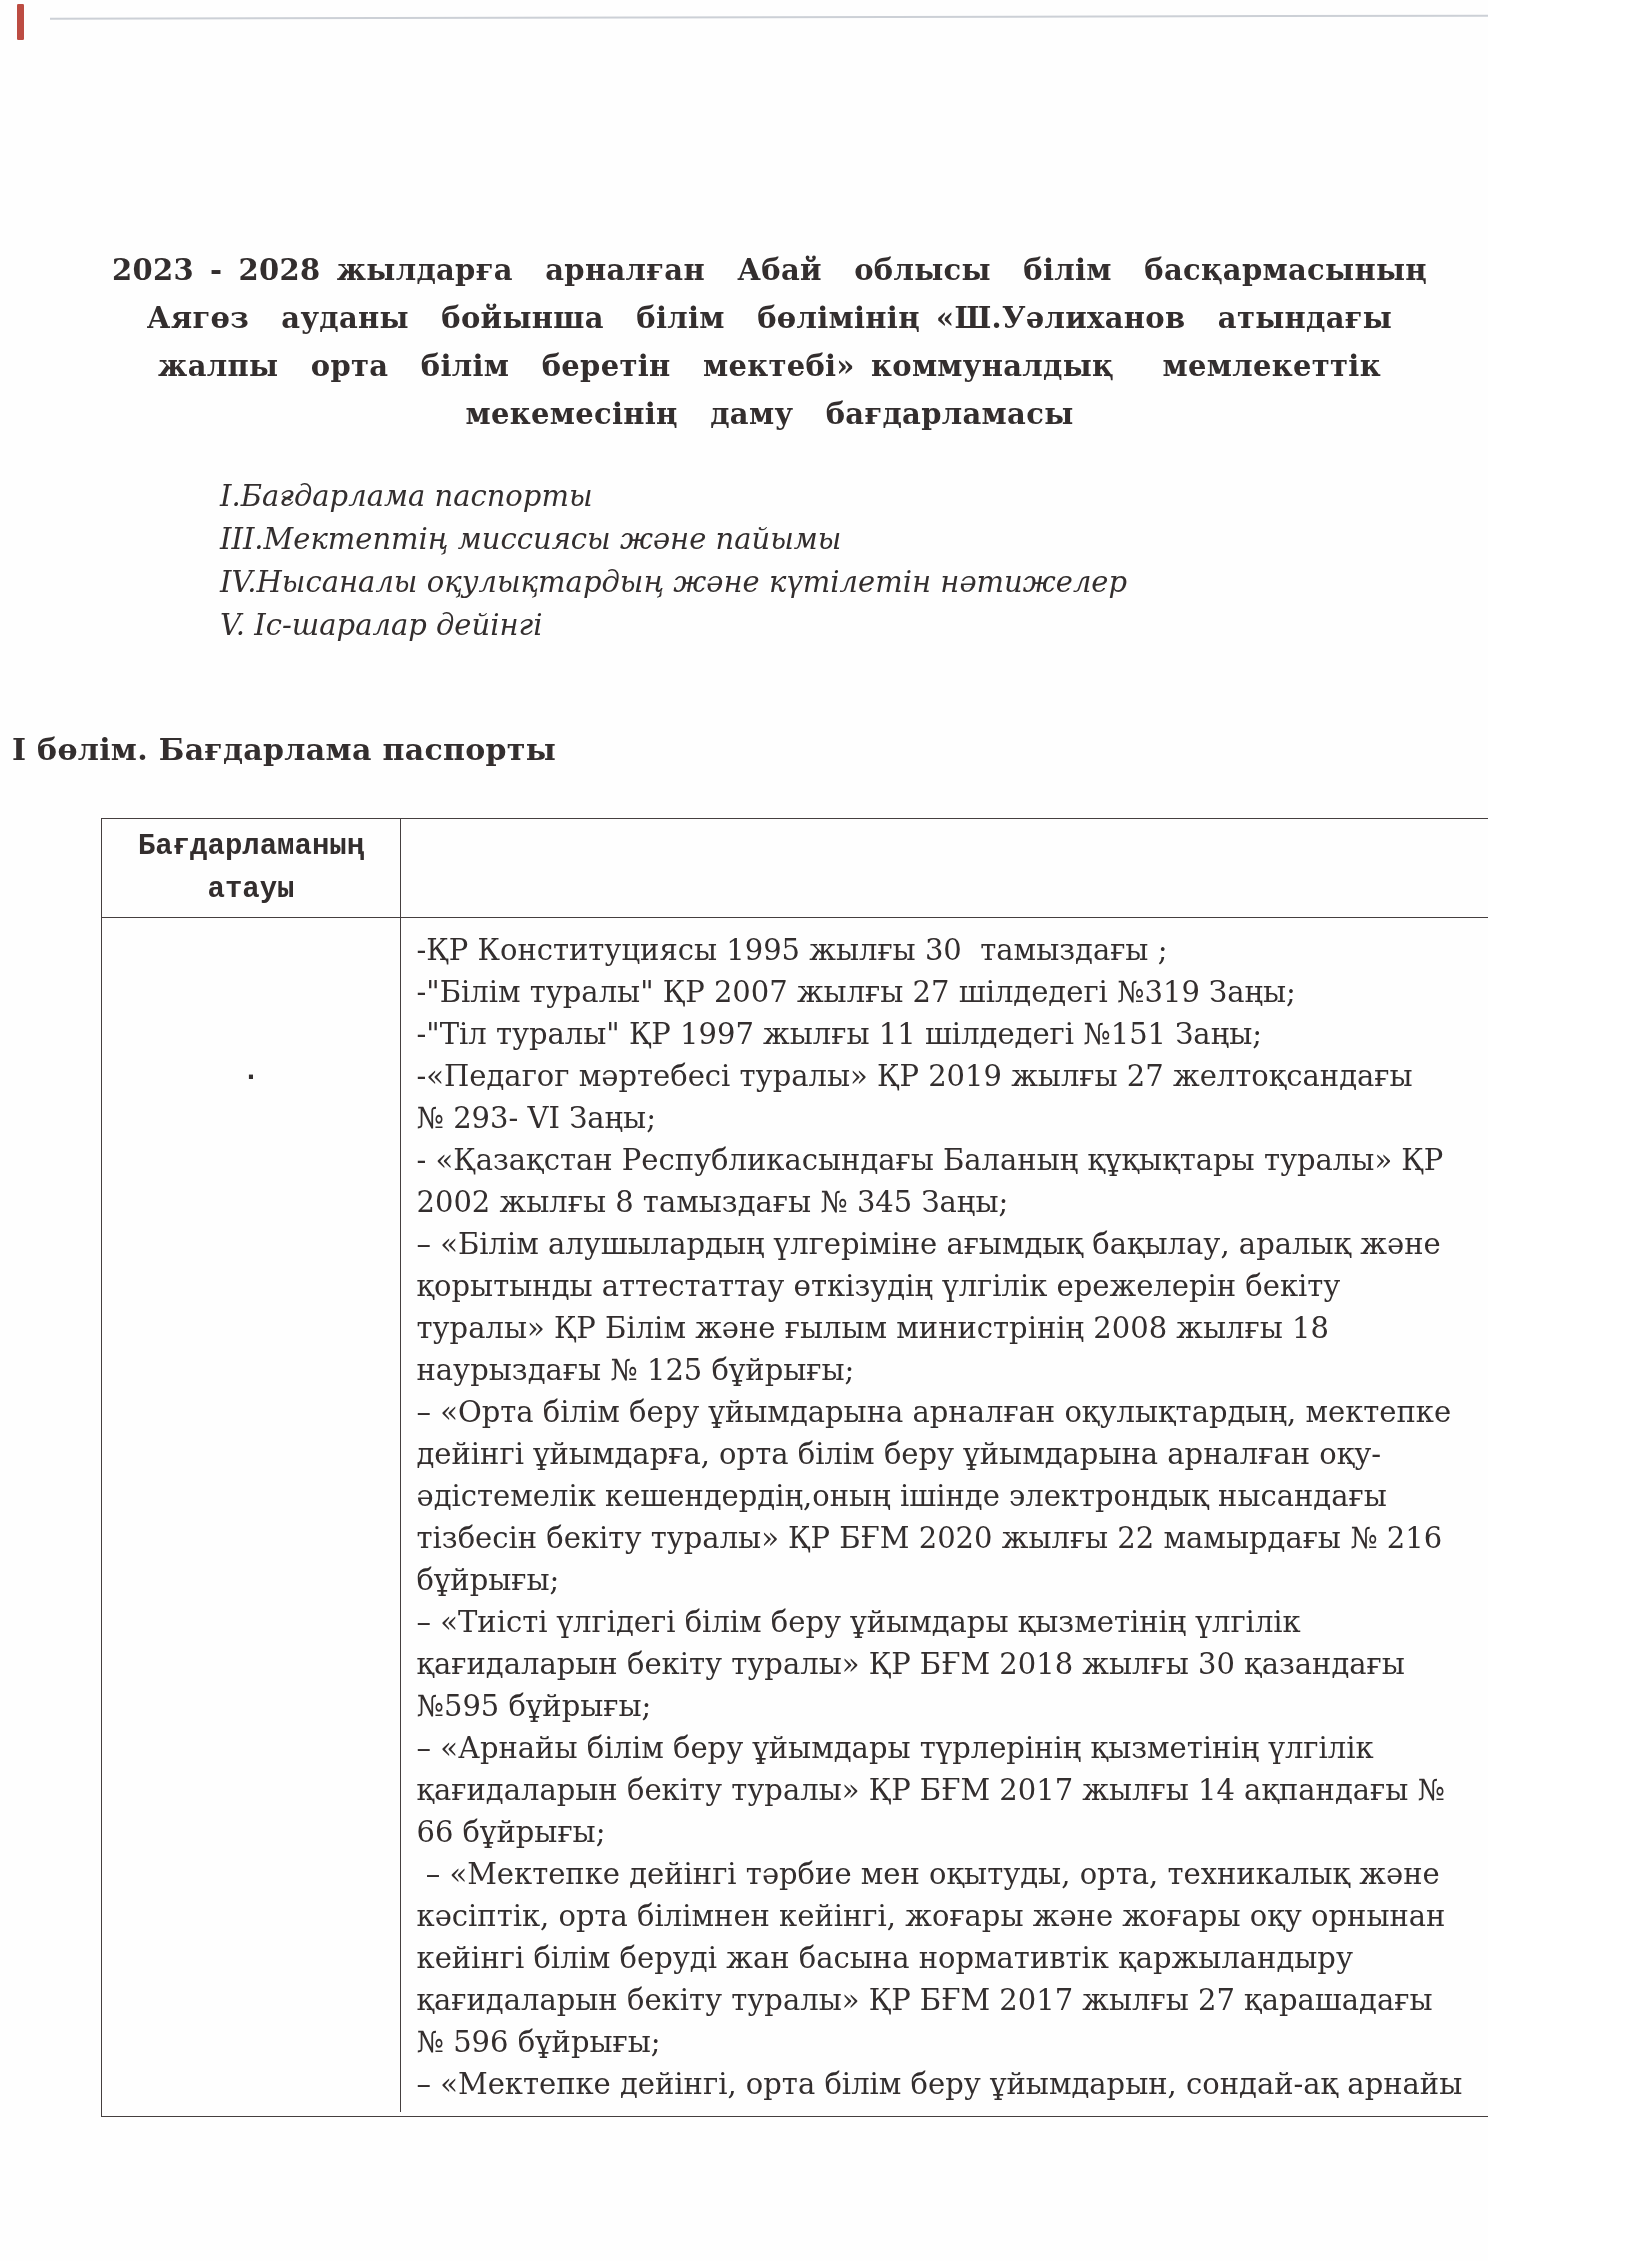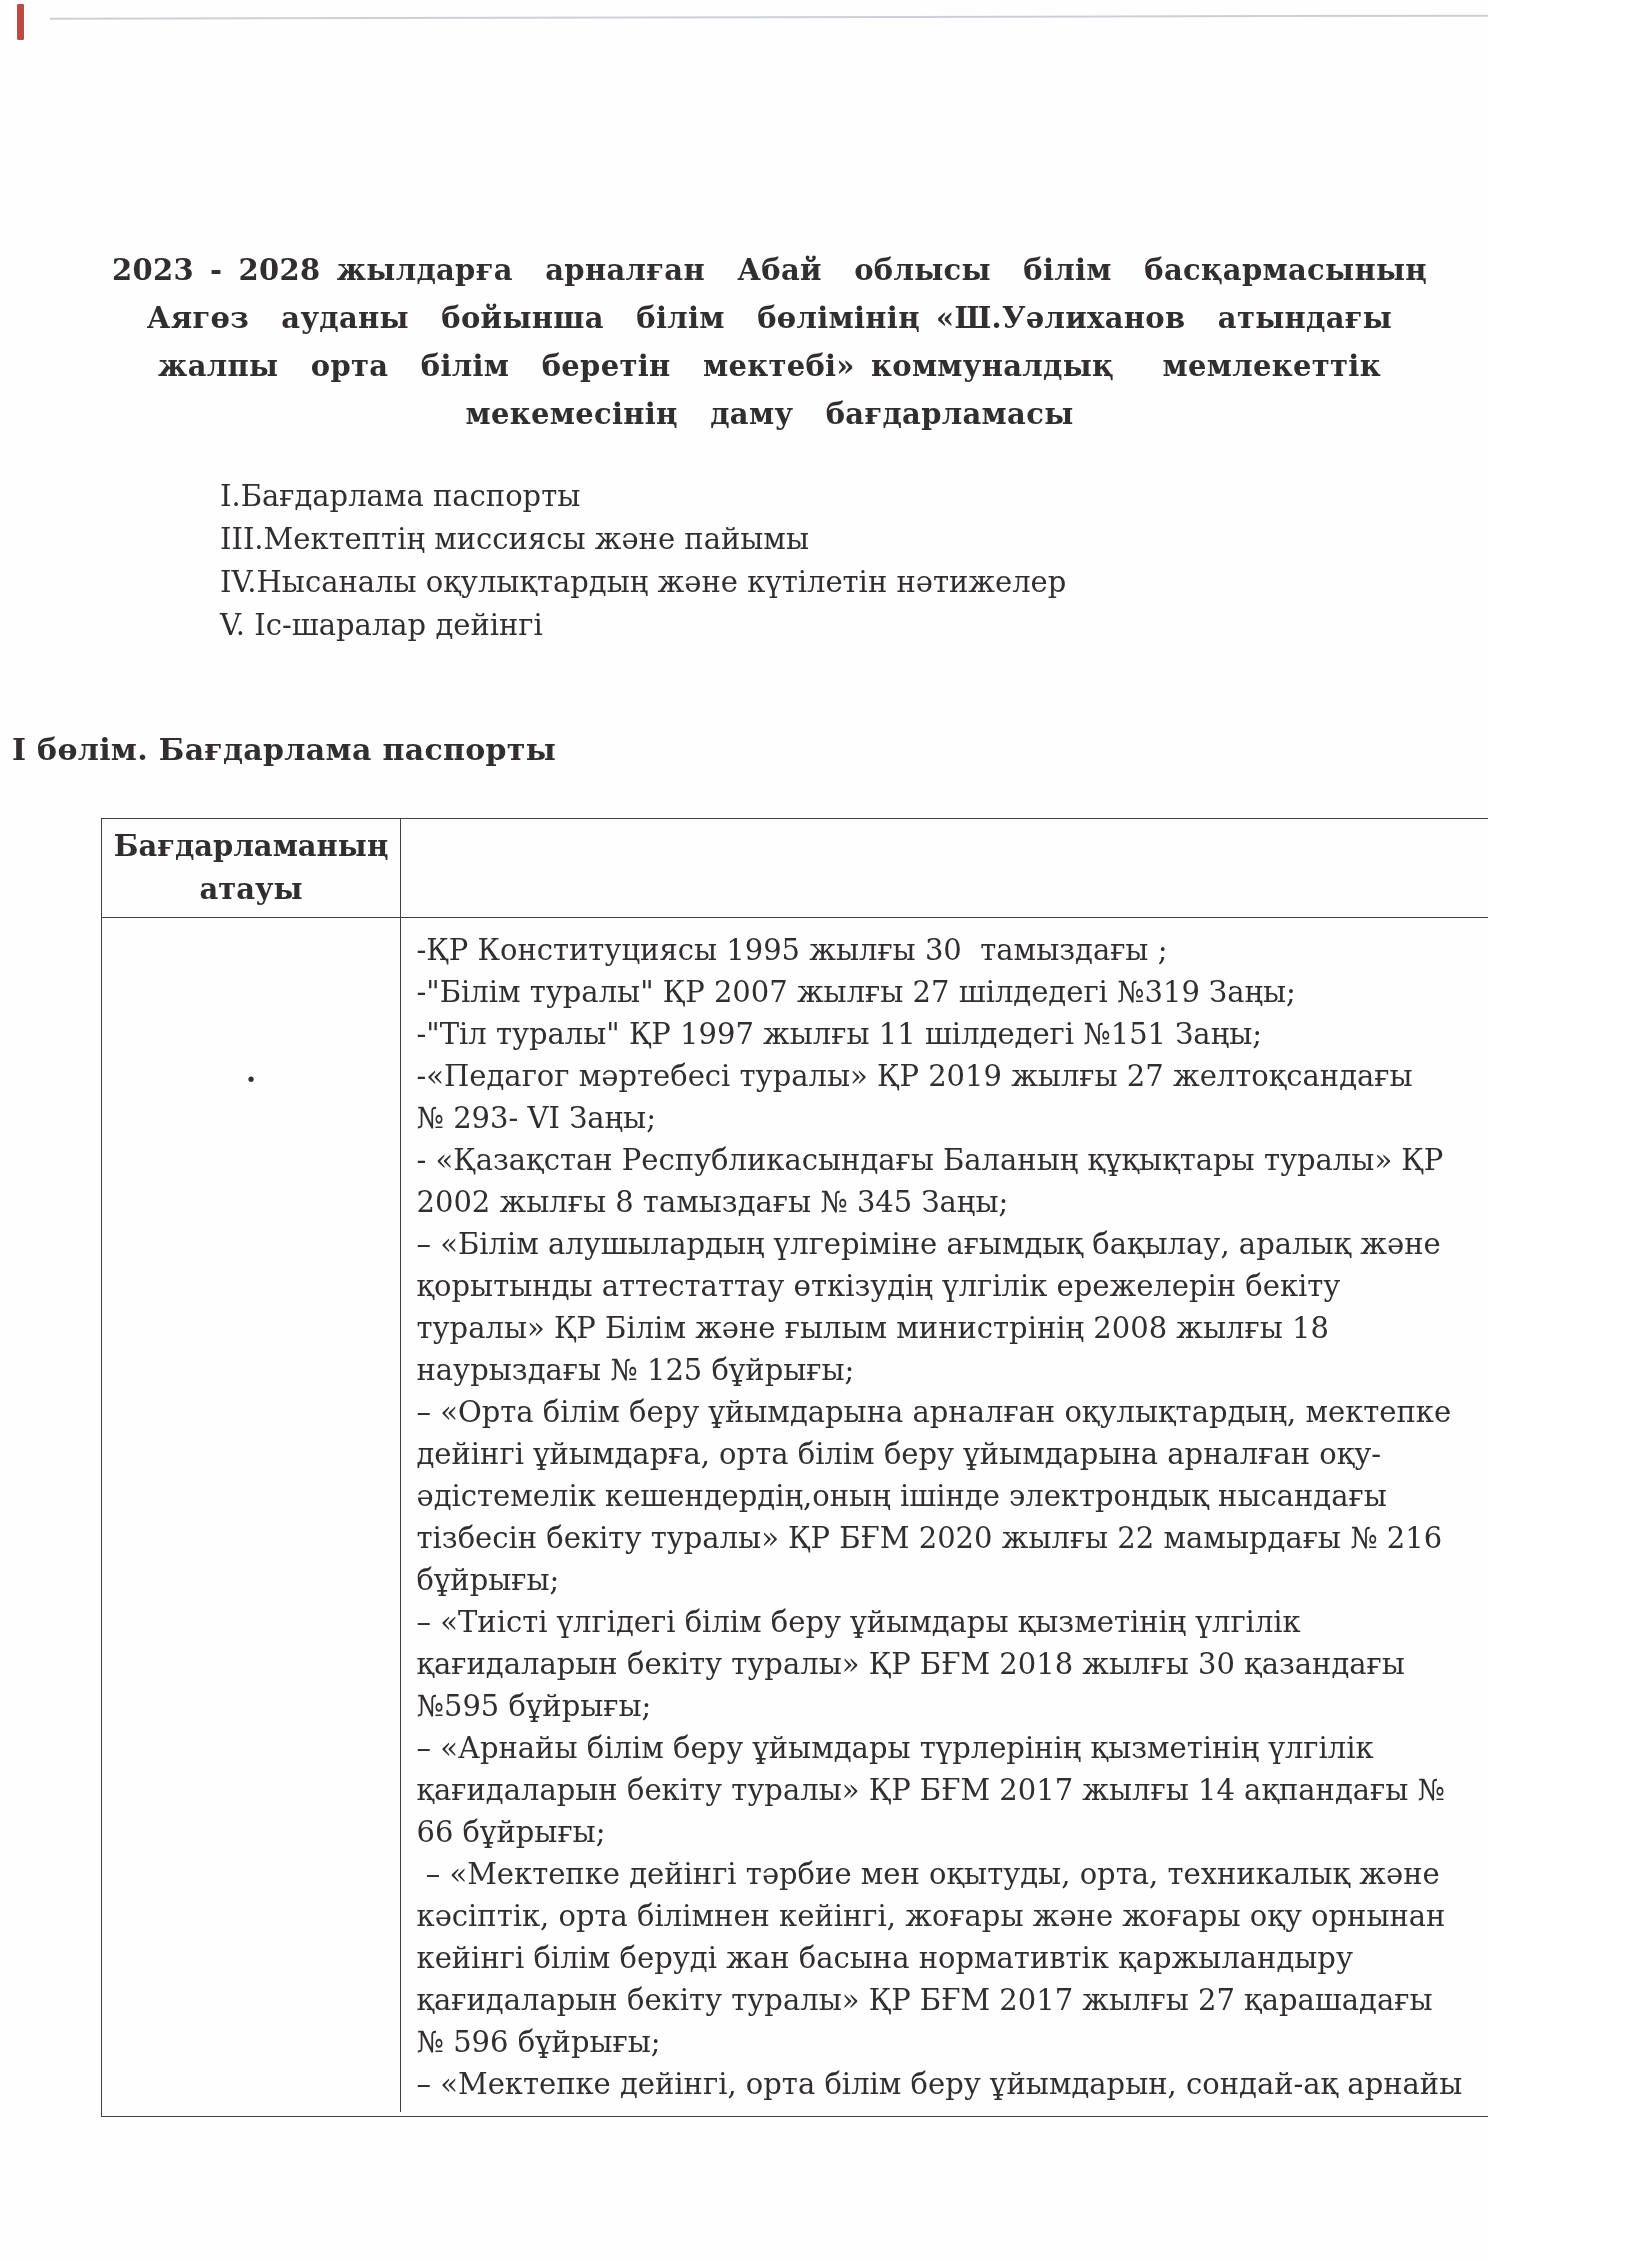--- a/index.html
+++ b/index.html
@@ -51,21 +51,21 @@
     letter-spacing: 0.3px;
   }
   
   .toc {
     position: absolute;
     left: 220px;
     top: 475px;
     font-size: 29px;
     line-height: 43px;
   }
-  .toc-item { white-space: pre-wrap; }
+  .toc-item { white-space: pre-wrap; font-style: italic; }
   
   .section-heading {
     position: absolute;
     left: 12px;
     right: 0;
     top: 732px;
     text-align: left;
     font-size: 30px;
     font-weight: bold;
     white-space: pre-wrap;
@@ -93,20 +93,21 @@
     flex: 0 0 299px;
     border-right: 1.9px solid #453f3f;
     box-sizing: border-box;
     text-align: center;
     font-weight: bold;
     font-size: 29px;
     line-height: 43px;
     padding-top: 6.4px;
     white-space: pre-wrap;
     overflow: hidden;
+    font-family: Liberation Mono, monospace;
   }
   .t-row-2 .t-cell-label {
     padding-top: 13px;
     line-height: 42px;
   }
   .t-cell-content {
     flex: 1 1 auto;
     box-sizing: border-box;
     font-size: 29px;
     line-height: 42px;

